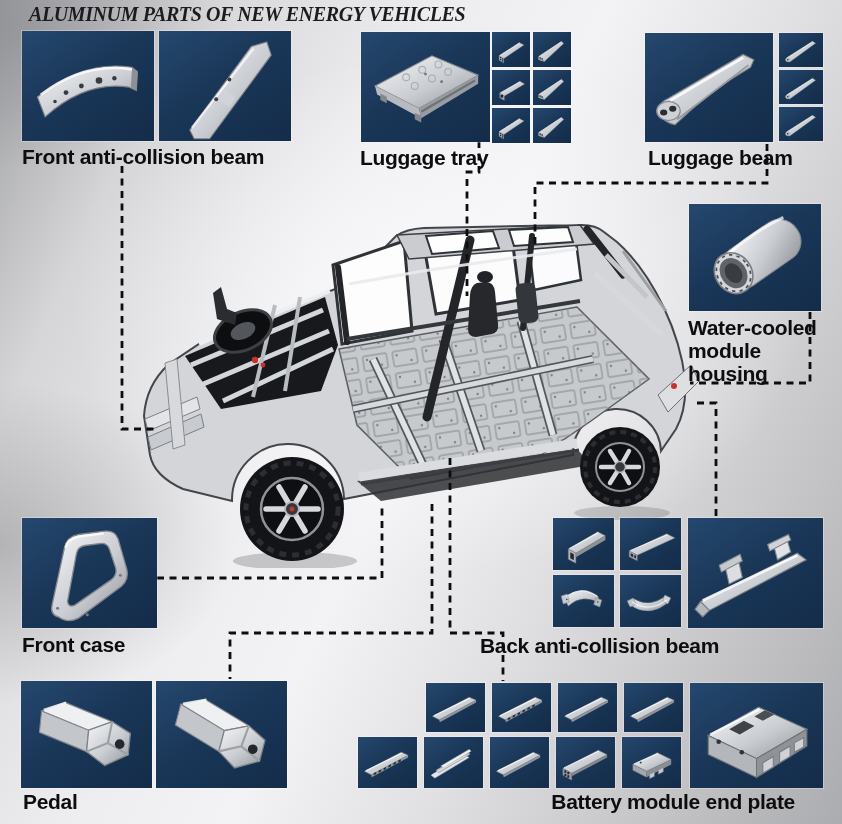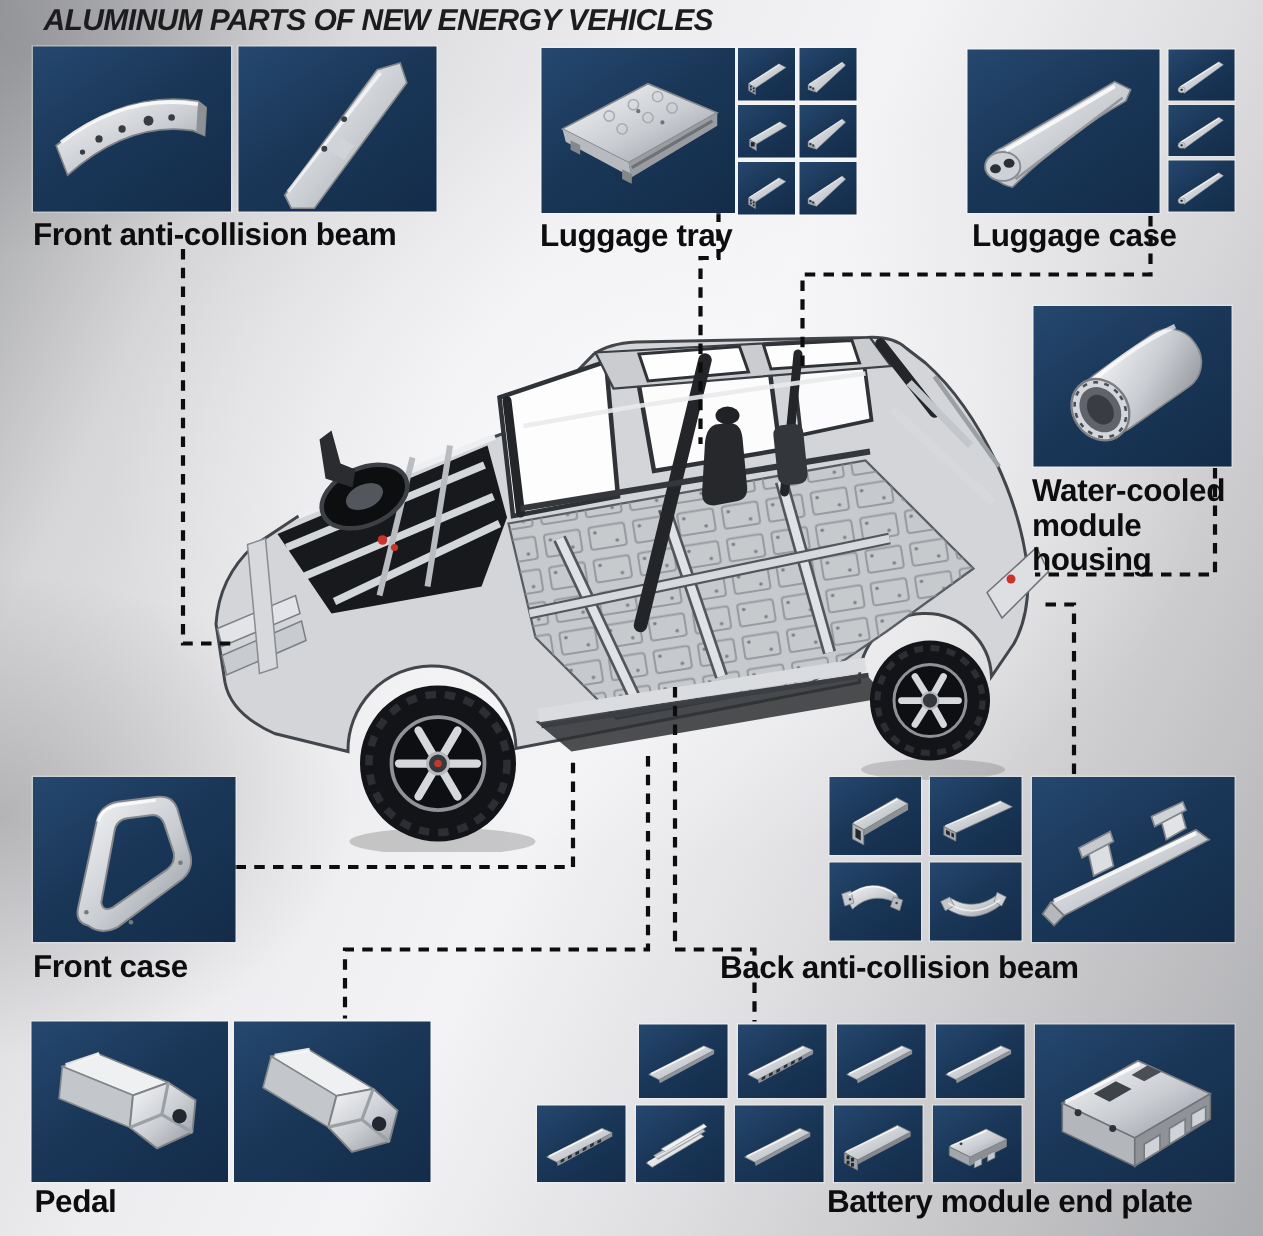--- a/index.html
+++ b/index.html
@@ -8,21 +8,21 @@
     font-family:"Liberation Sans",sans-serif;
     background:
       radial-gradient(62% 45% at 52% 38%, rgba(250,250,252,.95) 0%, rgba(250,250,252,0) 70%),
       radial-gradient(40% 28% at 0% 66%, rgba(88,88,94,.30), rgba(88,88,94,0) 70%),
       radial-gradient(35% 22% at 2% 4%, rgba(120,120,126,.35), rgba(120,120,126,0) 75%),
       linear-gradient(115deg,#9fa0a3 0%,#d6d6d8 16%,#ededef 36%,#f3f3f5 50%,#e0e0e3 66%,#c2c2c5 86%,#abacaf 100%);
   }
   .title{
     position:absolute;left:29px;top:3px;
     font-size:20px;font-weight:800;font-style:italic;letter-spacing:-.4px;
-    color:var(--title,#1c1c1e);white-space:nowrap;
+    color:var(--title,#1c1c1e);white-space:nowrap;font-family:Liberation Serif, serif;
   }
   .plabel{
     position:absolute;font-size:21px;font-weight:700;letter-spacing:-.3px;
     color:var(--labelc,#0d0d0e);white-space:pre-line;line-height:23px;
   }
   .tiles{position:absolute;display:flex;}
   .tiles.col{flex-direction:column;}
   .tiles.grid2{display:grid;}
   .tile{
     background:linear-gradient(145deg,#25486f 0%,#1a3758 45%,#132c49 100%);
@@ -559,20 +559,20 @@
   <div class="tiles g-ep-big">
       <div class="tile">
         <svg viewBox="0 0 120 100" preserveAspectRatio="xMidYMid meet">
           <use href="#sym-endplate-big"></use>
         </svg>
       </div>
     </div>
 
   <div class="plabel l-front">Front anti-collision beam</div>
   <div class="plabel l-tray">Luggage tray</div>
-  <div class="plabel l-lug">Luggage case</div>
+  <div class="plabel l-lug">Luggage beam</div>
   <div class="plabel l-water">Water-cooled
 module housing</div>
   <div class="plabel l-door">Front case</div>
   <div class="plabel l-back">Back anti-collision beam</div>
   <div class="plabel l-pedal">Pedal</div>
   <div class="plabel l-ep">Battery module end plate</div>
 </div>
 
 </body></html>

